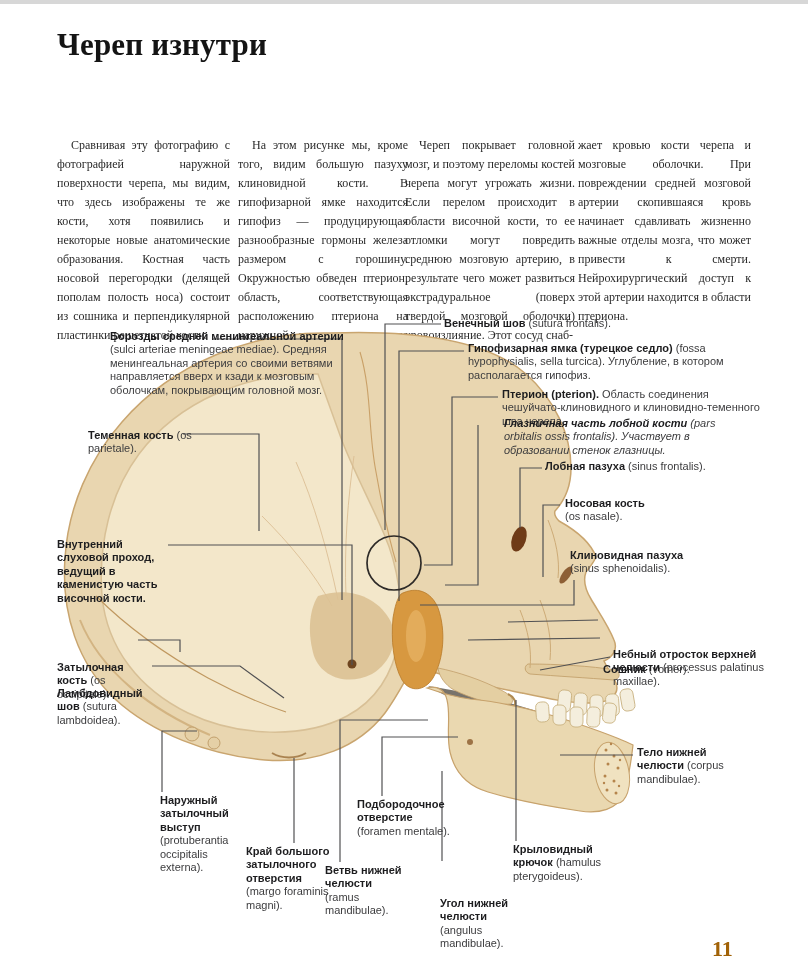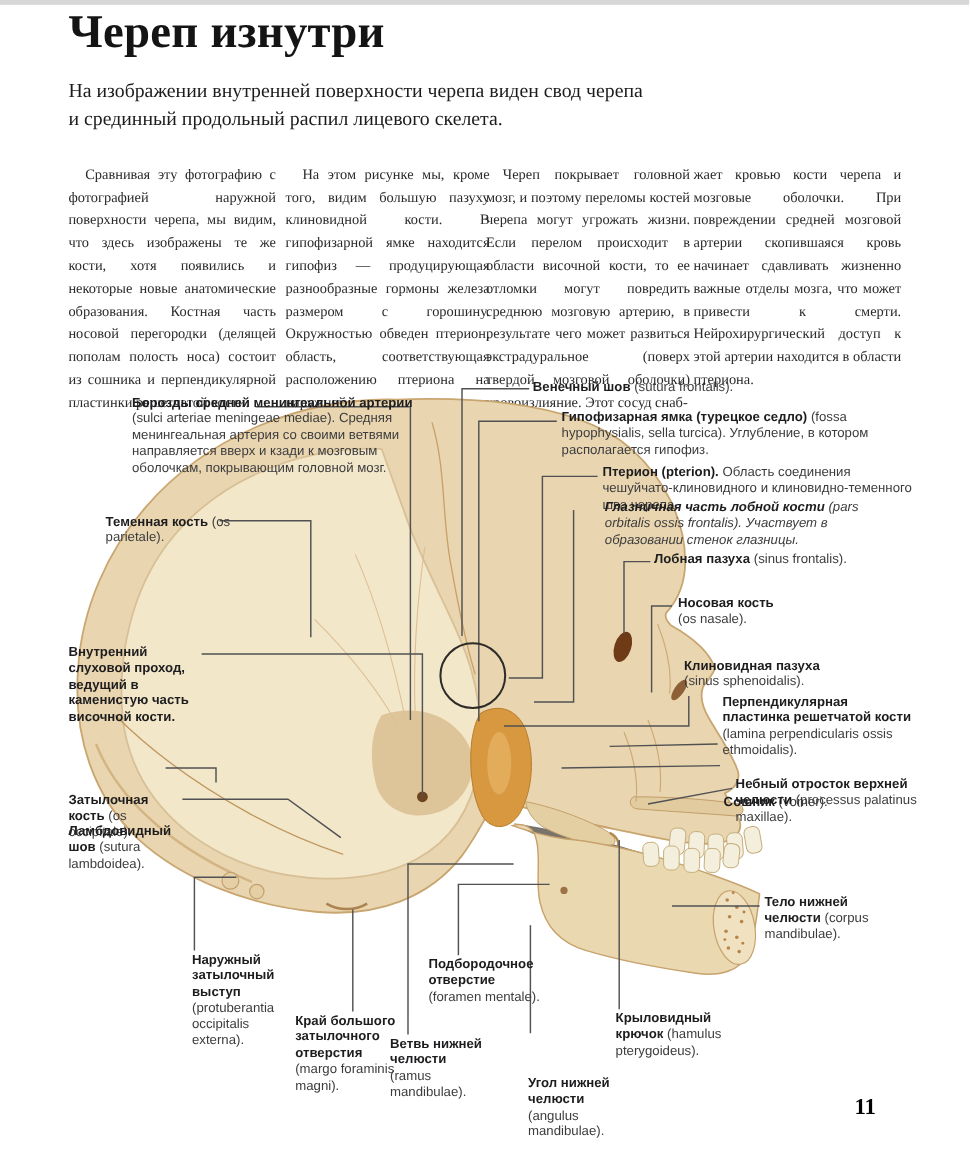--- a/index.html
+++ b/index.html
@@ -1,46 +1,44 @@
 <!DOCTYPE html>
 <html><head>
 <meta charset="utf-8">
 <style>
   html,body{margin:0;padding:0;background:#ffffff;}
   body{width:808px;height:977px;position:relative;font-family:"Liberation Sans",sans-serif;}
   .page{position:absolute;left:0;top:0;width:808px;height:977px;background:#ffffff;overflow:hidden;}
   .top-rule{position:absolute;left:0;top:0;width:808px;height:4px;background:#d7d7d7;}
-  .title{position:absolute;left:57px;top:4px;margin:0;font-family:"Liberation Serif",serif;
-         font-size:39px;font-weight:bold;color:#141414;letter-spacing:.2px;}
+  .title{position:absolute;left:57px;top:27px;margin:0;font-family:"Liberation Serif",serif;
+         font-size:31px;font-weight:bold;color:#141414;letter-spacing:.2px;}
   .subtitle{position:absolute;left:57px;top:64px;width:600px;margin:0;font-family:"Liberation Serif",serif;
             font-size:16.5px;line-height:1.42;color:#1c1c1c;white-space:pre-line;}
   .col{position:absolute;top:136px;margin:0;font-family:"Liberation Serif",serif;font-size:12px;
        line-height:19px;color:#2a2a2a;text-align:justify;}
   .col.indent{text-indent:14px;}
   #c1{left:57px;width:173px;}
   #c2{left:238px;width:170px;}
   #c3{left:405px;width:170px;}
   #c4{left:578px;width:173px;}
   svg.fig{position:absolute;left:0;top:0;width:808px;height:977px;}
   .lbl{position:absolute;font-size:11px;line-height:13.4px;color:#3c3c3e;}
   .lbl .lb{font-weight:bold;color:#1d1d1f;}
   #leader-lines polyline{fill:none;stroke:#515153;stroke-width:1.2;}
   #pterion-circle{fill:none;stroke:#2e2b28;stroke-width:1.7;}
-  .pageno{position:absolute;left:712px;top:912px;font-family:"Liberation Serif",serif;
-          font-weight:bold;font-size:19px;color:#000000;}
+  .pageno{position:absolute;left:712px;top:936px;font-family:"Liberation Serif",serif;
+          font-weight:bold;font-size:22px;color:#a16207;}
 </style>
 </head>
 <body>
 
 <div class="page">
   <div class="top-rule"></div>
 
   <h1 class="title">Череп изнутри</h1>
-  <p class="subtitle">На изображении внутренней поверхности черепа виден свод черепа
-и срединный продольный распил лицевого скелета.</p>
 
   <p class="col indent" id="c1">Сравнивая эту фотографию с фотографией наружной поверхности черепа, мы видим, что здесь изображены те же кости, хотя появились и некоторые новые анатомические образования. Костная часть носовой перегородки (делящей пополам полость носа) состоит из сошника и перпендикулярной пластинки решетчатой кости.</p>
   <p class="col indent" id="c2">На этом рисунке мы, кроме того, видим большую пазуху клиновидной кости. В гипофизарной ямке находится гипофиз — продуцирующая разнообразные гормоны железа размером с горошину. Окружностью обведен птерион, область, соответствующая расположению птериона на наружной поверхности черепа (см. предыдущую фотографию).</p>
   <p class="col indent" id="c3">Череп покрывает головной мозг, и поэтому переломы костей черепа могут угрожать жизни. Если перелом происходит в области височной кости, то ее отломки могут повредить среднюю мозговую артерию, в результате чего может развиться экстрадуральное (поверх твердой мозговой оболочки) кровоизлияние. Этот сосуд снаб-</p>
   <p class="col" id="c4">жает кровью кости черепа и мозговые оболочки. При повреждении средней мозговой артерии скопившаяся кровь начинает сдавливать жизненно важные отделы мозга, что может привести к смерти. Нейрохирургический доступ к этой артерии находится в области птериона.</p>
 
   <svg class="fig" viewBox="0 0 808 977">
 
     <path d="M 330,333 C 252,331 172,364 122,422 C 90,458 68,507 65,558
       C 61,614 78,664 115,699 C 152,733 208,755 265,760 C 315,764 358,748 385,713
@@ -162,18 +160,17 @@
   <div class="lbl" style="left: 440px; top: 897px; width: 80px;"><span class="lb">Угол нижней челюсти</span> <span class="lr">(angulus mandibulae).</span></div>
   <div class="lbl" style="left: 513px; top: 843px; width: 100px;"><span class="lb">Крыловидный крючок</span> <span class="lr">(hamulus pterygoideus).</span></div>
   <div class="lbl" style="left: 637px; top: 746px; width: 108px;"><span class="lb">Тело нижней челюсти</span> <span class="lr">(corpus mandibulae).</span></div>
   <div class="lbl" style="left: 444px; top: 317px; width: 210px;"><span class="lb">Венечный шов</span> <span class="lr">(sutura frontalis).</span></div>
   <div class="lbl" style="left: 468px; top: 342px; width: 292px;"><span class="lb">Гипофизарная ямка (турецкое седло)</span> <span class="lr">(fossa hypophysialis, sella turcica). Углубление, в котором располагается гипофиз.</span></div>
   <div class="lbl" style="left: 502px; top: 388px; width: 262px;"><span class="lb">Птерион (pterion).</span> <span class="lr">Область соединения чешуйчато-клиновидного и клиновидно-теменного шва черепа.</span></div>
   <div class="lbl" style="left: 504px; top: 417px; width: 245px; font-style: italic;"><span class="lb">Глазничная часть лобной кости</span> <span class="lr">(pars orbitalis ossis frontalis). Участвует в образовании стенок глазницы.</span></div>
   <div class="lbl" style="left: 545px; top: 460px; width: 205px;"><span class="lb">Лобная пазуха</span> <span class="lr">(sinus frontalis).</span></div>
   <div class="lbl" style="left: 565px; top: 497px; width: 95px;"><span class="lb">Носовая кость</span> <span class="lr">(os nasale).</span></div>
   <div class="lbl" style="left: 570px; top: 549px; width: 140px;"><span class="lb">Клиновидная пазуха</span> <span class="lr">(sinus sphenoidalis).</span></div>
-  <div class="lbl" style="left: 602px; top: 579px; width: 160px;"><span class="lb">Перпендикулярная пластинка решетчатой кости</span> <span class="lr">(lamina perpendicularis ossis ethmoidalis).</span></div>
   <div class="lbl" style="left: 603px; top: 631px; width: 130px; margin-top: 32px;"><span class="lb">Сошник</span> <span class="lr">(vomer).</span></div>
   <div class="lbl" style="left: 613px; top: 648px; width: 155px;"><span class="lb">Небный отросток верхней челюсти</span> <span class="lr">(processus palatinus maxillae).</span></div>
 
   <div class="pageno">11</div>
 </div>
 
 </body></html>

